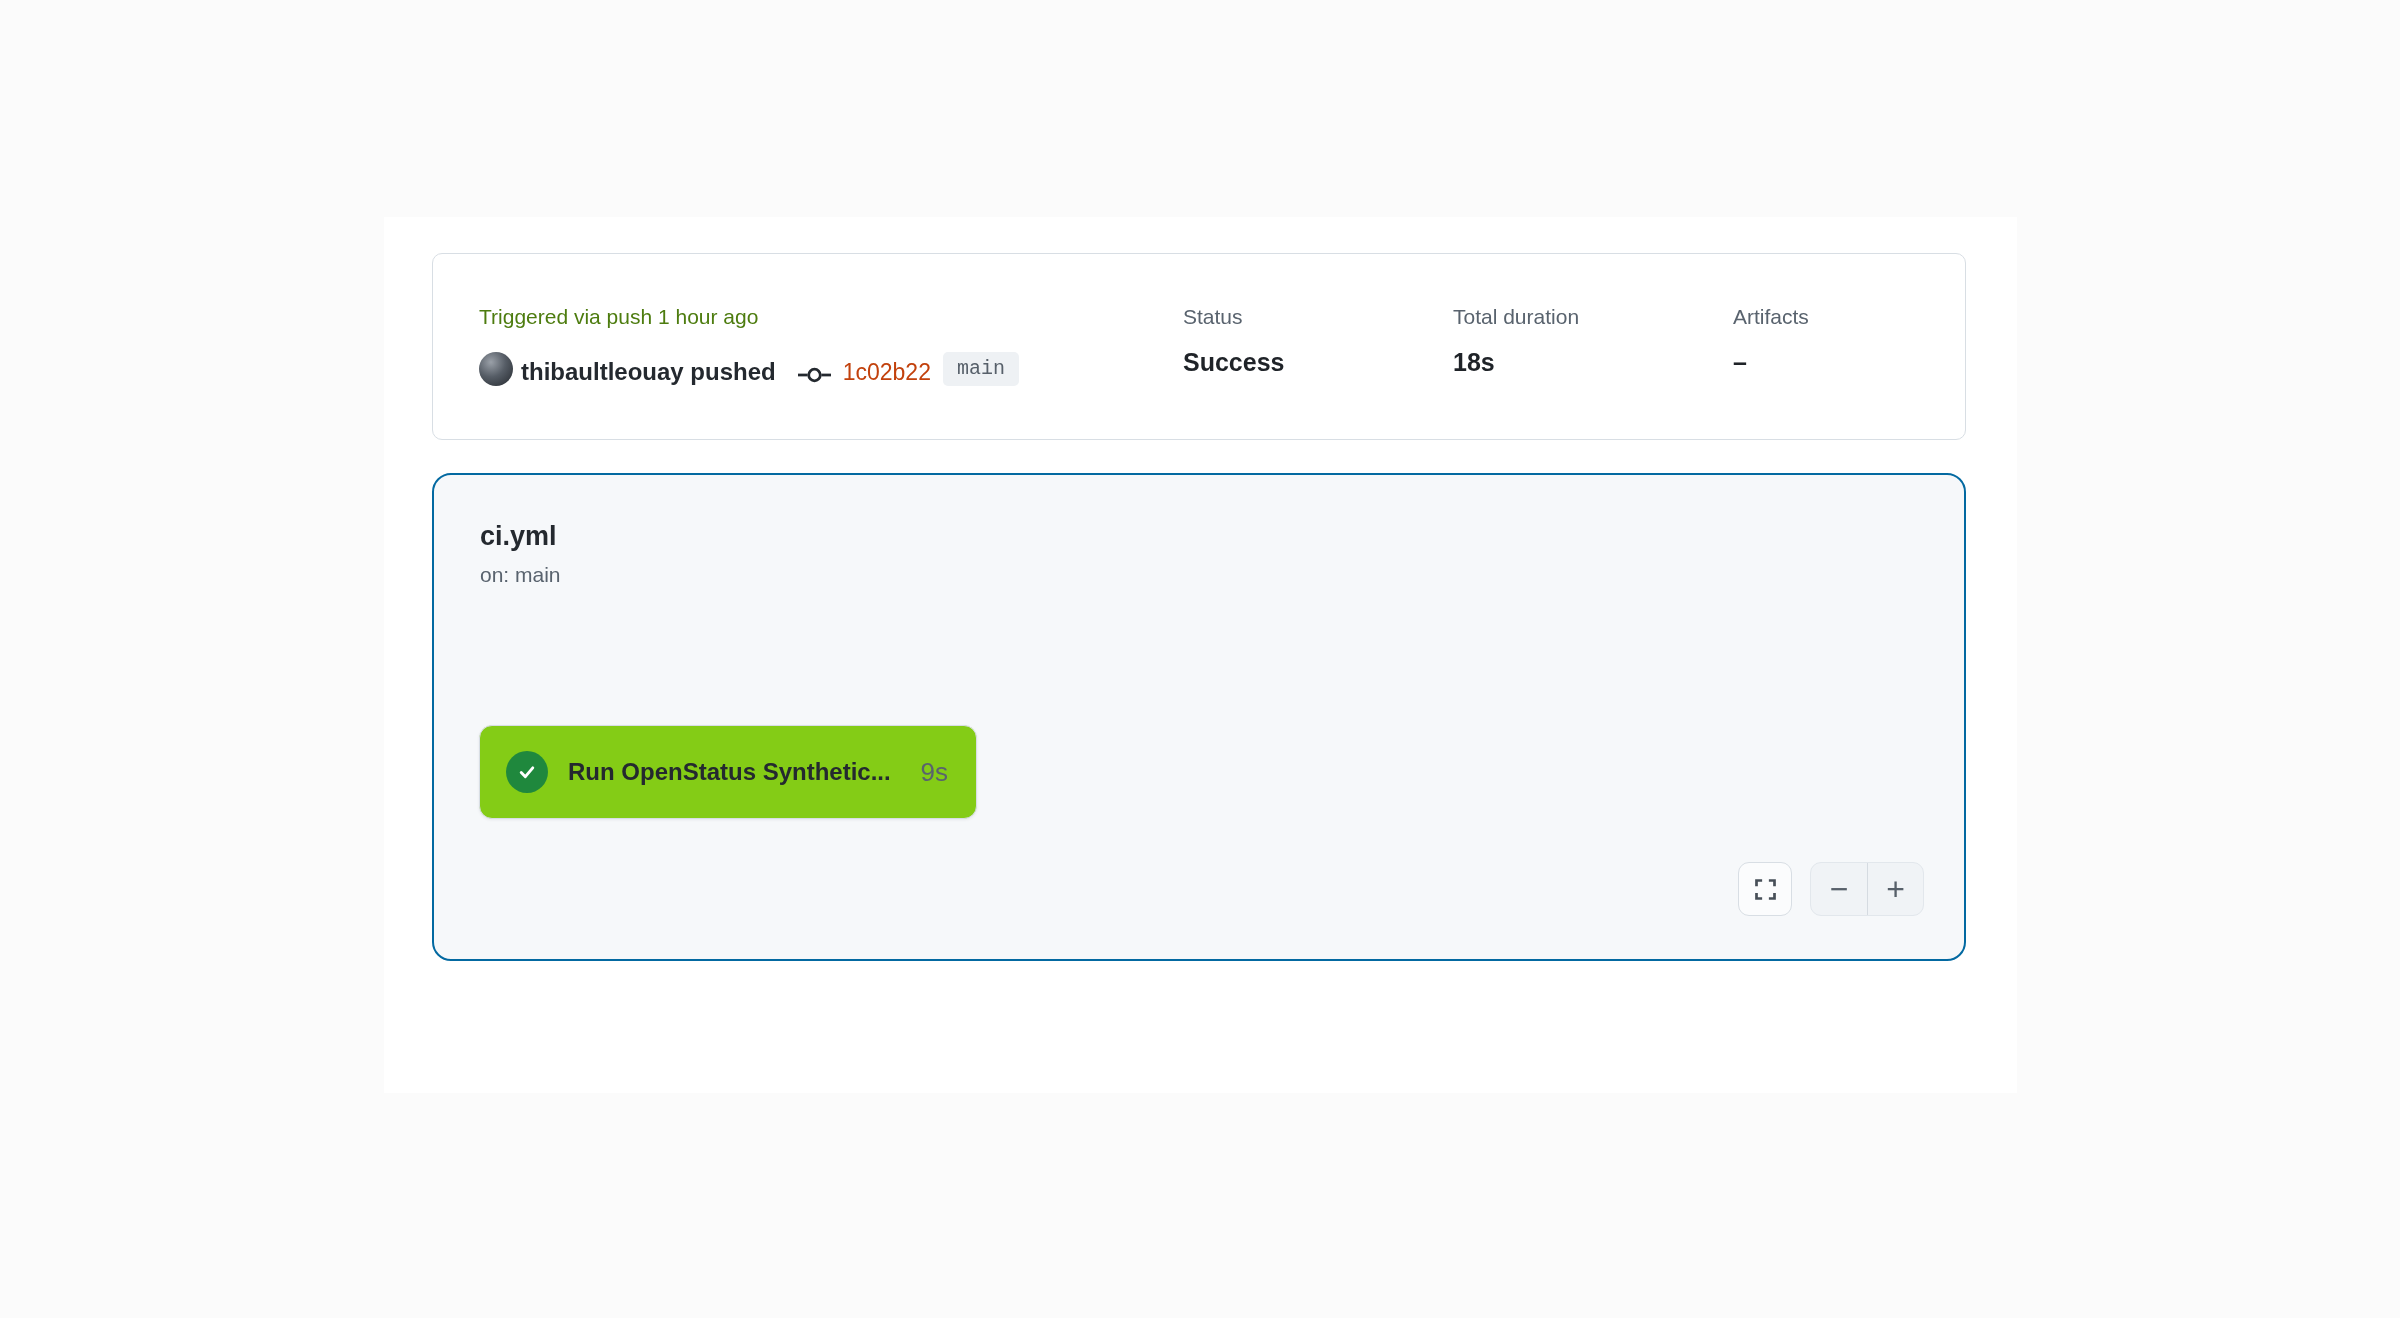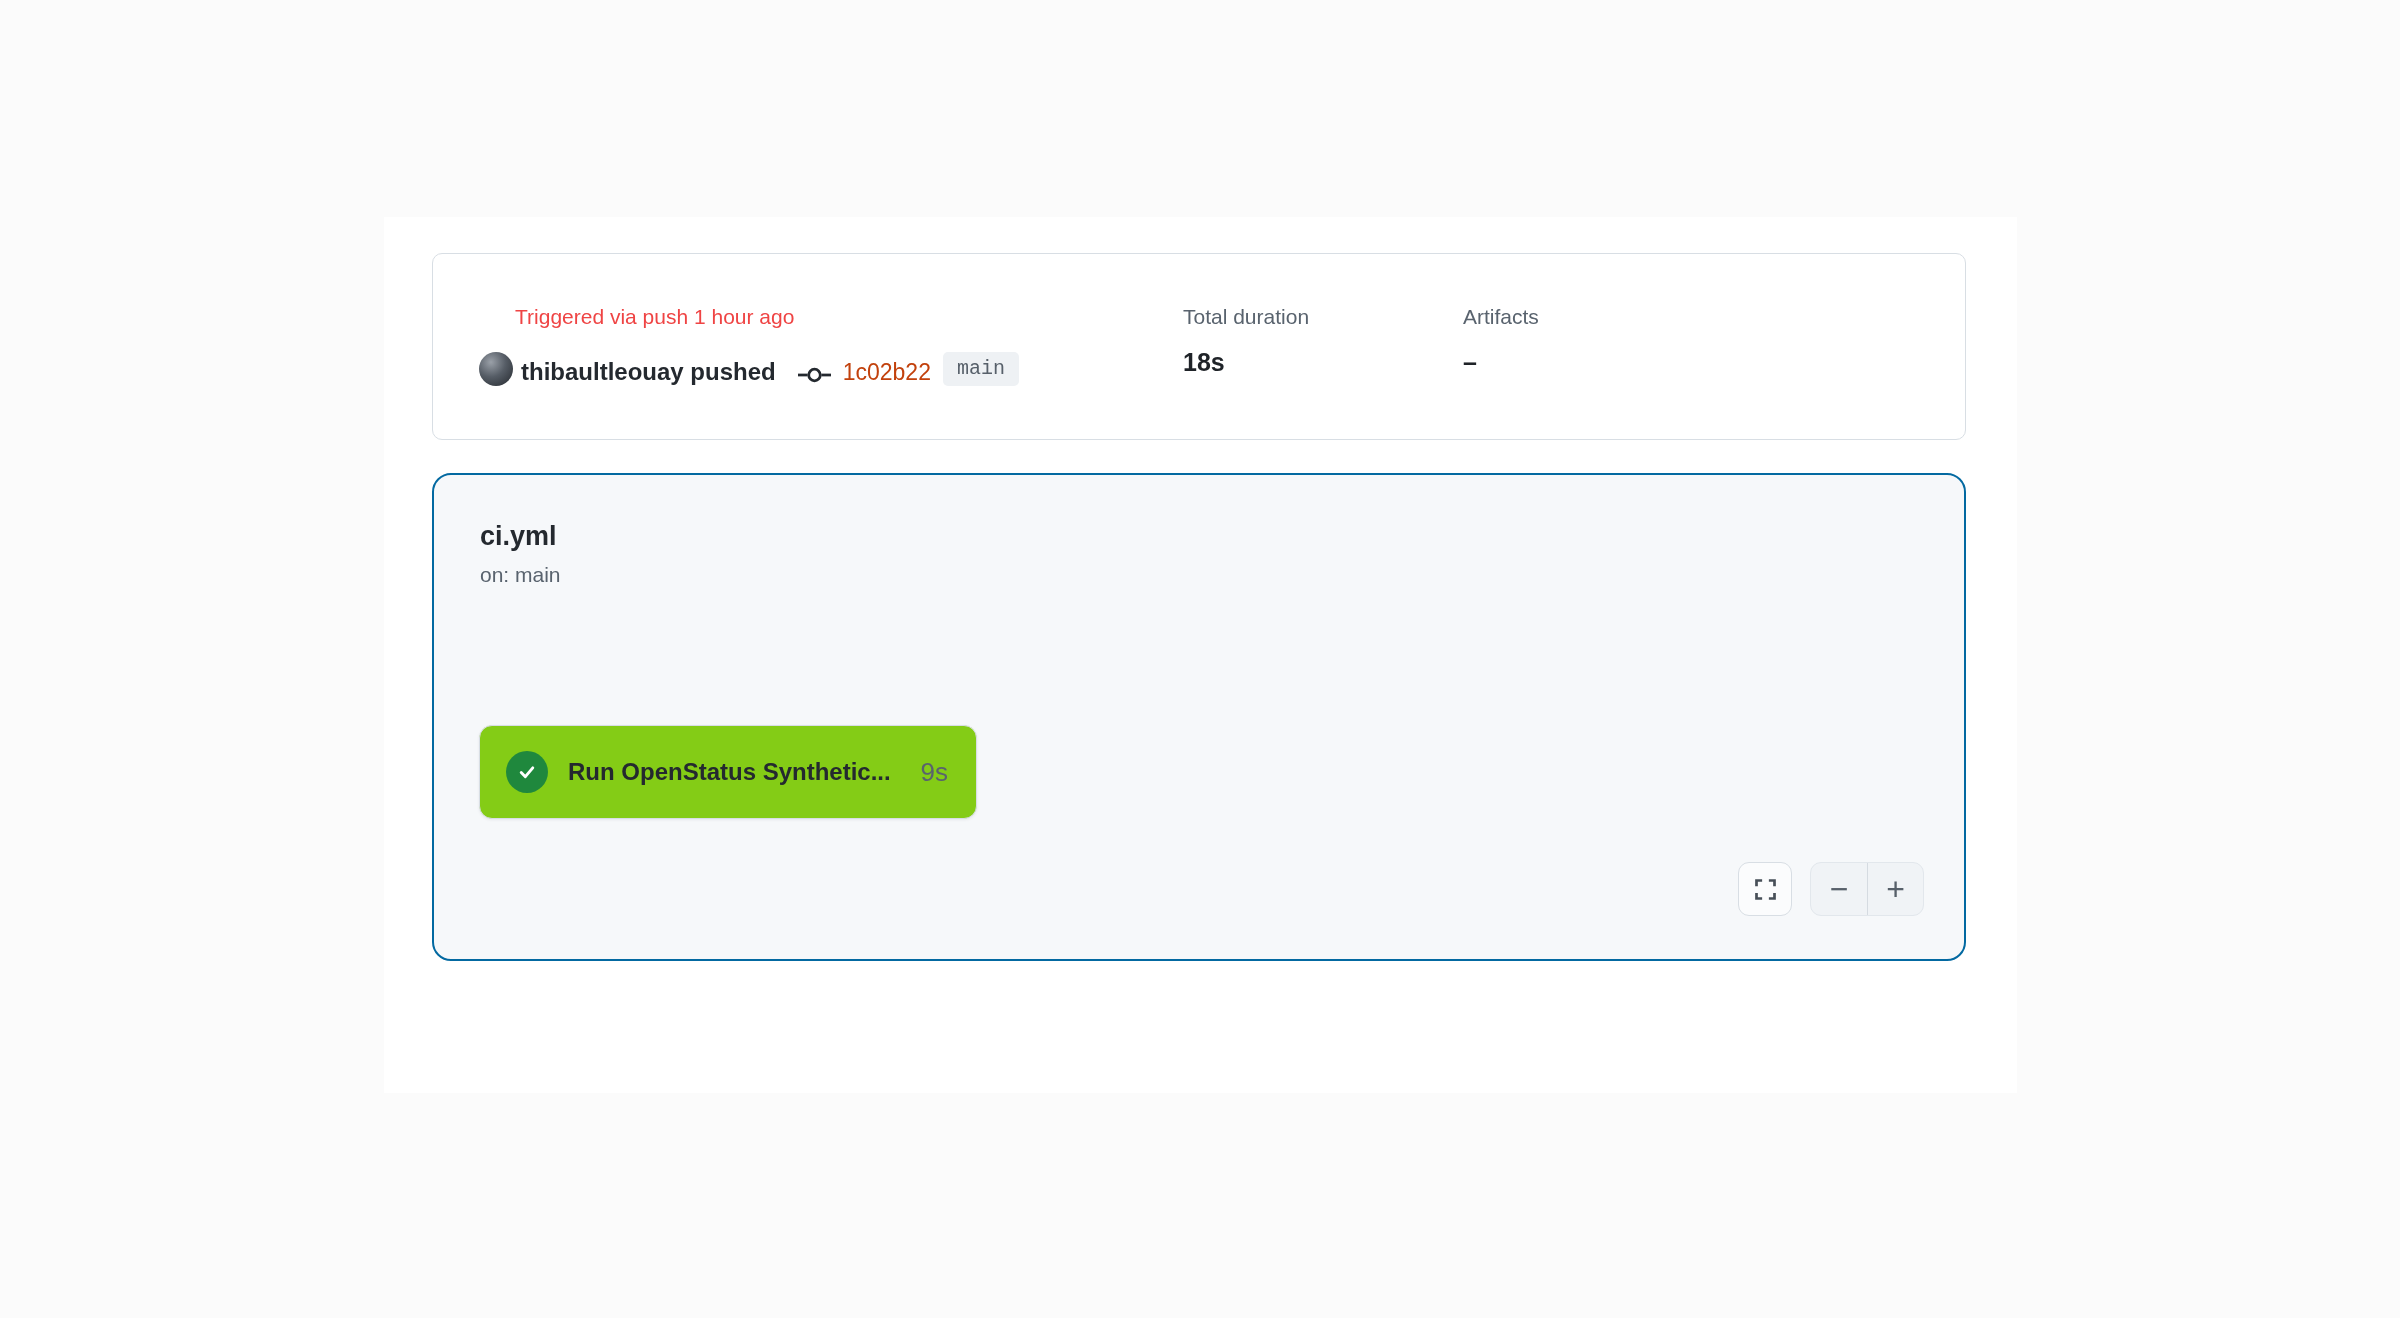--- a/index.html
+++ b/index.html
@@ -26,23 +26,22 @@
     width: 1534px; height: 187px;
     background: #ffffff;
     border: 1px solid #d8dee4;
     border-radius: 10px;
     display: flex;
     padding: 50px 46px 0 46px;
   }
   .summary-left { flex: 0 0 704px; }
   .trigger-label {
     font-size: 21px;
-    color: #ef4444;
+    color: #4d7c0f;
     line-height: 26px;
-    margin-left: 36px;
   }
   .push-row {
     margin-top: 16px;
     display: flex;
     align-items: flex-end;
     height: 40px;
   }
   .avatar {
     width: 34px; height: 34px;
     border-radius: 50%;
@@ -192,20 +191,24 @@
               <line x1="0" y1="8" x2="7" y2="8" stroke="#24292f" stroke-width="2"></line>
               <circle cx="12" cy="8" r="4.2" stroke="#24292f" stroke-width="2" fill="none"></circle>
               <line x1="17" y1="8" x2="24" y2="8" stroke="#24292f" stroke-width="2"></line>
             </svg>
           </span>
           <span class="commit-sha">1c02b22</span>
           <span class="branch-badge">main</span>
         </div>
       </div>
       <div class="summary-cols">
+        <div class="sum-col-1">
+          <div class="col-label">Status</div>
+          <div class="col-value">Success</div>
+        </div>
         <div class="sum-col-2">
           <div class="col-label">Total duration</div>
           <div class="col-value">18s</div>
         </div>
         <div class="sum-col-3">
           <div class="col-label">Artifacts</div>
           <div class="col-value">–</div>
         </div>
       </div>
     </div>

